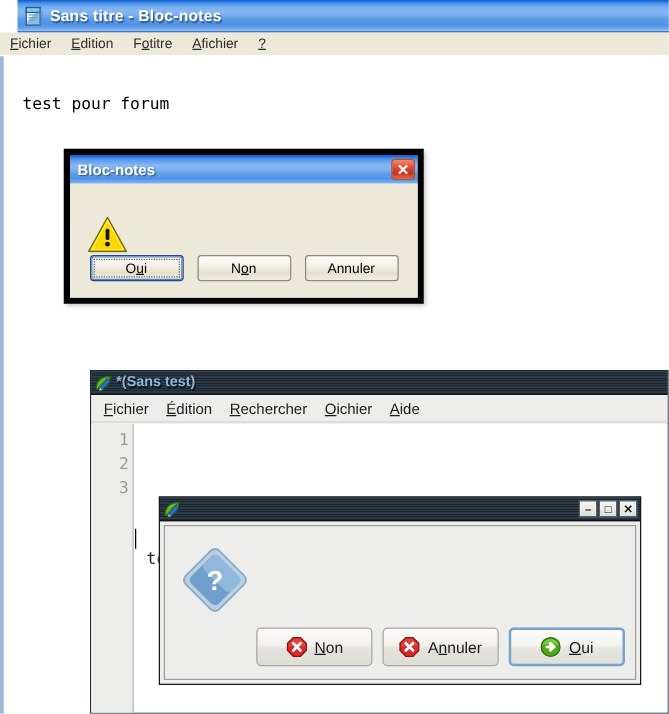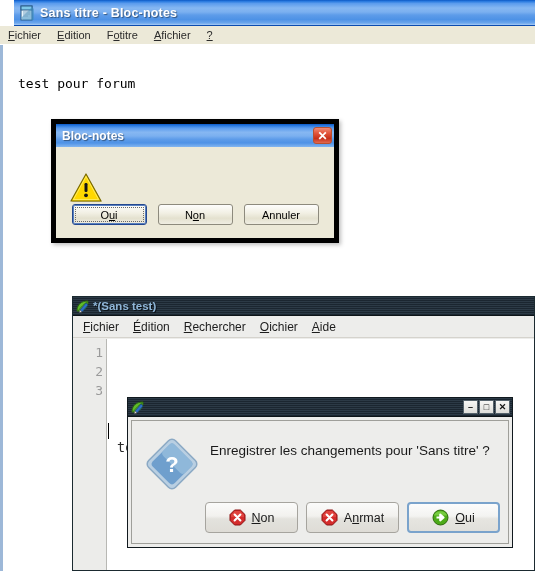--- a/index.html
+++ b/index.html
@@ -363,21 +363,20 @@
         <svg width="56" height="56" viewBox="0 0 56 56">
           <g transform="translate(28,29) rotate(45)">
             <rect x="-19" y="-19" width="38" height="38" rx="5" fill="#b9cfe2" stroke="#8ba9c4" stroke-width="1.5"></rect>
             <rect x="-15.5" y="-15.5" width="31" height="31" rx="4" fill="#6f9fcd"></rect>
             <rect x="-15.5" y="-15.5" width="31" height="16" rx="4" fill="#8fb8da"></rect>
           </g>
           <text x="28" y="37" font-family="Liberation Sans, sans-serif" font-size="22" font-weight="bold" fill="#ffffff" text-anchor="middle">?</text>
         </svg>
       </div>
 
-      <div class="gtk-dlg-msg">Enregistrer les changements pour 'Sans titre' ?</div>
 
       <div class="gtk-dlg-buttons">
 
         <div class="gtk-btn">
           <span class="gtk-btn-icon">
             <svg width="17" height="17" viewBox="0 0 17 17">
               <polygon points="5.6,1 11.4,1 16,5.6 16,11.4 11.4,16 5.6,16 1,11.4 1,5.6" fill="#d42c2c" stroke="#8c1111" stroke-width="1"></polygon>
               <polygon points="5.9,2 11.1,2 15,5.9 15,8 2,8 2,5.9" fill="#e8544b" opacity="0.6"></polygon>
               <path d="M5.6 5.6 L11.4 11.4 M11.4 5.6 L5.6 11.4" stroke="#ffffff" stroke-width="2.1" stroke-linecap="round"></path>
             </svg>
@@ -386,21 +385,21 @@
         </div>
 
         <div class="gtk-btn">
           <span class="gtk-btn-icon">
             <svg width="17" height="17" viewBox="0 0 17 17">
               <polygon points="5.6,1 11.4,1 16,5.6 16,11.4 11.4,16 5.6,16 1,11.4 1,5.6" fill="#d42c2c" stroke="#8c1111" stroke-width="1"></polygon>
               <polygon points="5.9,2 11.1,2 15,5.9 15,8 2,8 2,5.9" fill="#e8544b" opacity="0.6"></polygon>
               <path d="M5.6 5.6 L11.4 11.4 M11.4 5.6 L5.6 11.4" stroke="#ffffff" stroke-width="2.1" stroke-linecap="round"></path>
             </svg>
           </span>
-          <span><span>A</span><u>n</u><span>rmat</span></span>
+          <span><span>A</span><u>n</u><span>nuler</span></span>
         </div>
 
         <div class="gtk-btn focused">
           <span class="gtk-btn-icon">
             <svg width="17" height="17" viewBox="0 0 17 17">
               <circle cx="8.5" cy="8.5" r="7.5" fill="#4caa18" stroke="#2d6a0c" stroke-width="1"></circle>
               <path d="M1.8 6.5 A7.5 7.5 0 0 1 15.2 6.5 Z" fill="#8ede55" opacity="0.65"></path>
               <path d="M4.5 8.5 L9.5 8.5 M8.2 5.6 L11.6 8.5 L8.2 11.4 Z" stroke="#ffffff" stroke-width="2" fill="#ffffff" stroke-linejoin="round"></path>
             </svg>
           </span>

